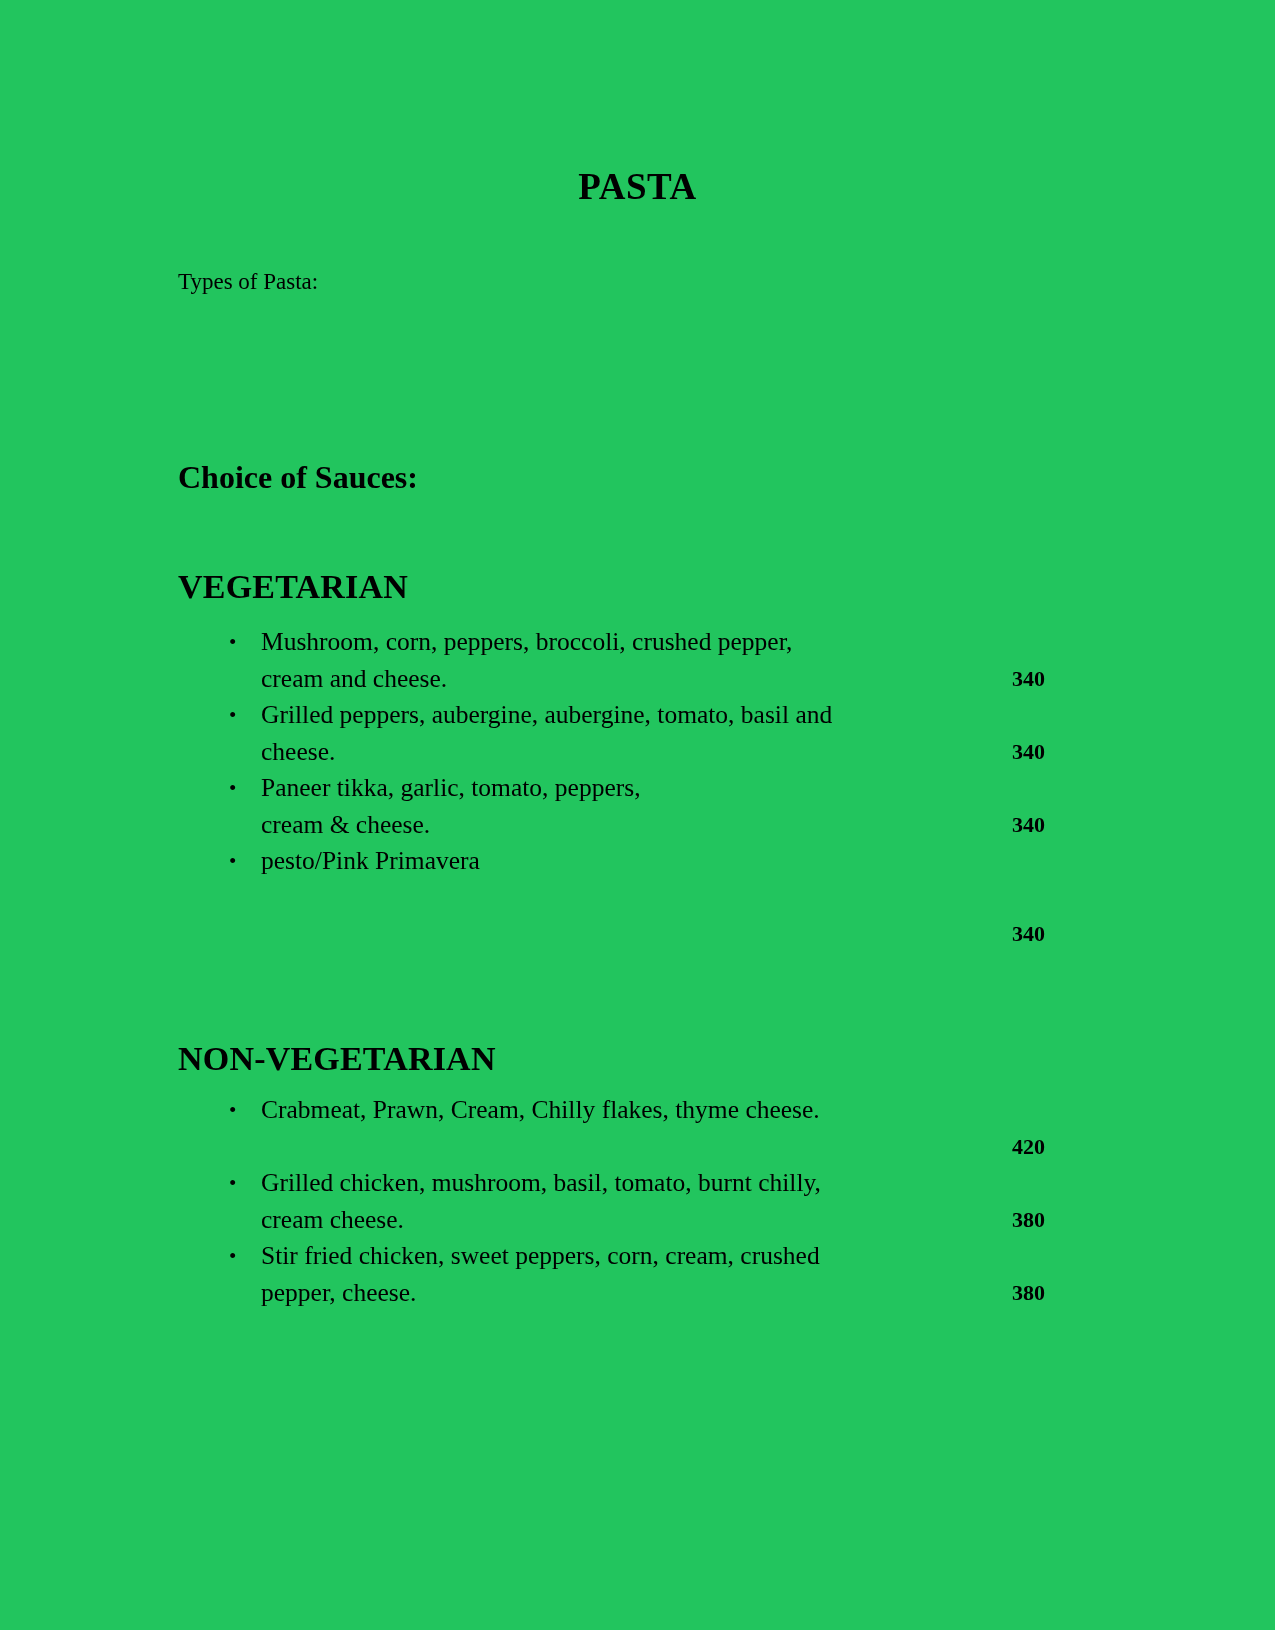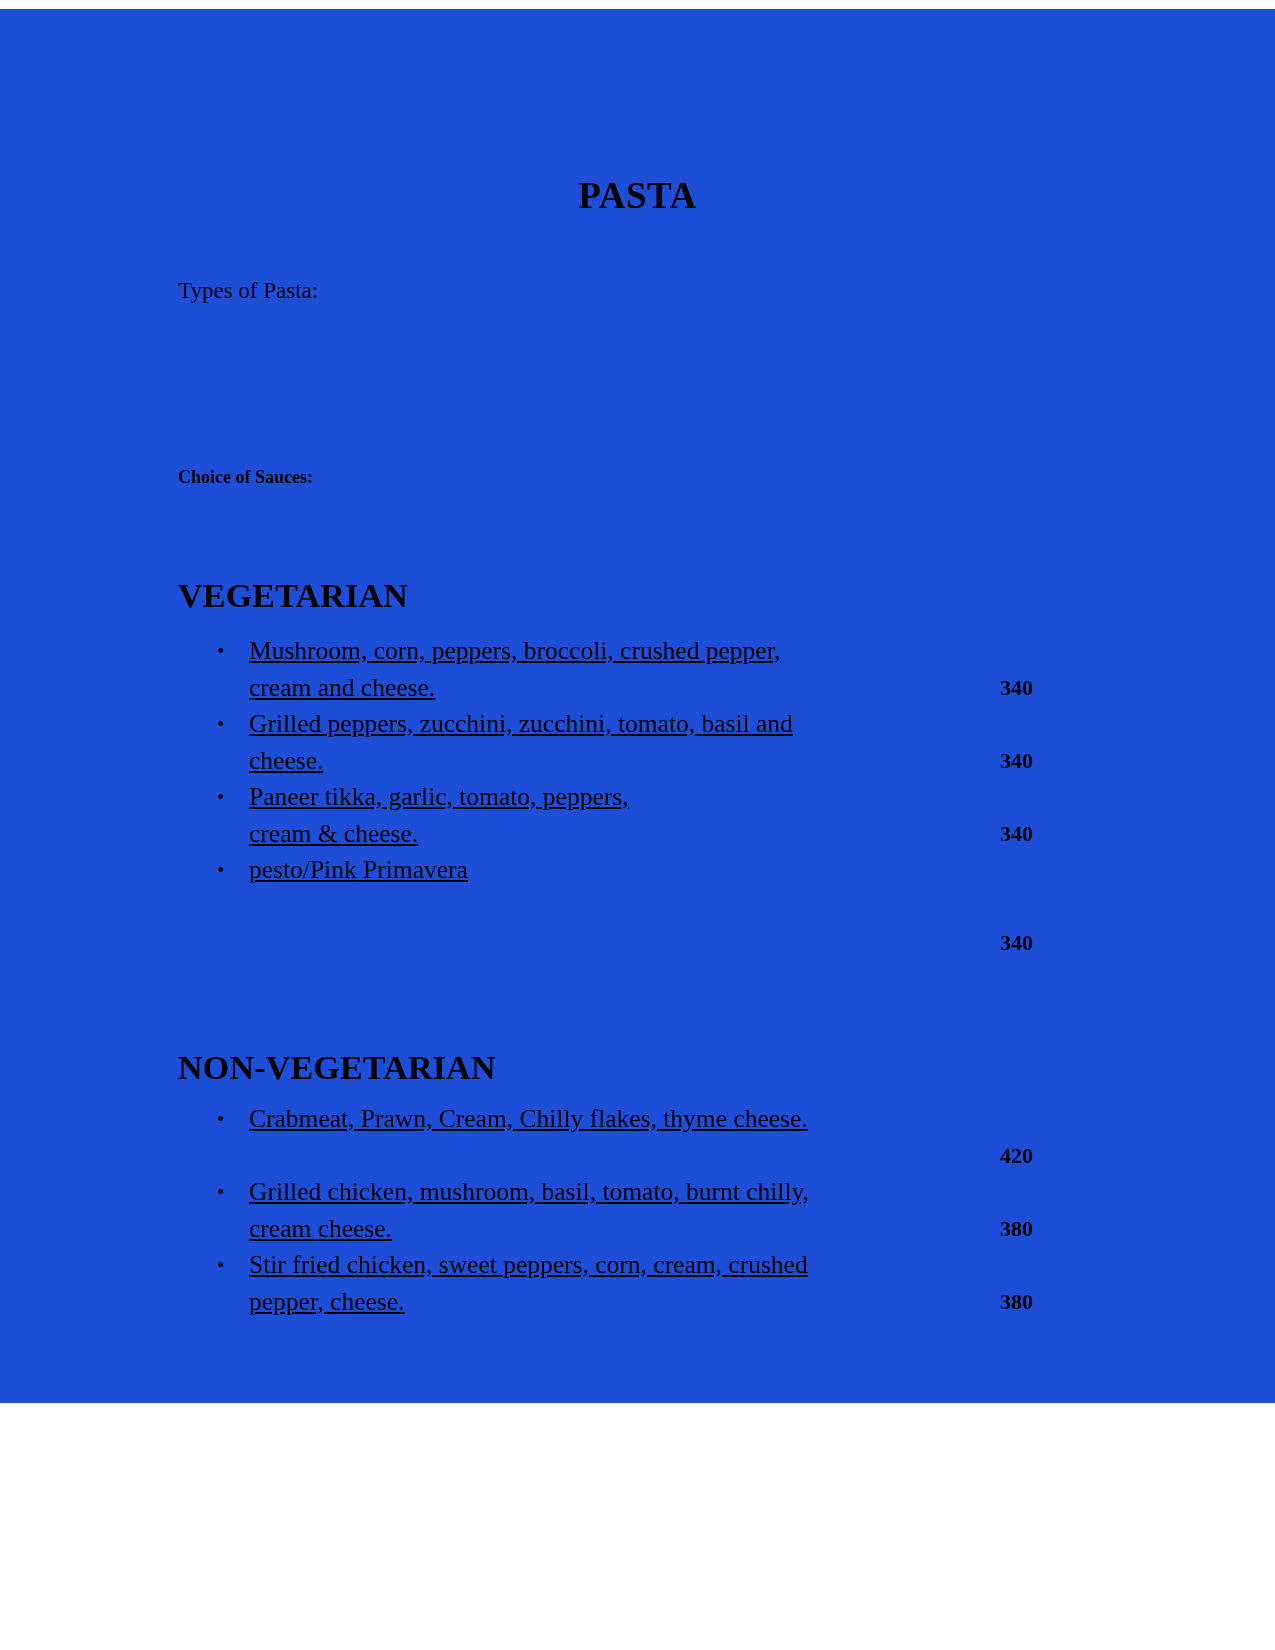--- a/index.html
+++ b/index.html
@@ -3,23 +3,23 @@
 <meta charset="utf-8">
 <style>
   html, body {
     margin: 0;
     padding: 0;
     background: #ffffff;
   }
   .page {
     position: relative;
     width: 1275px;
-    height: 1394px;
-    background: #1d4ed8;
-    margin: 9px auto;
+    height: 1630px;
+    background: #22c55e;
+    margin: 0 auto;
     overflow: hidden;
     font-family: "Liberation Serif", "DejaVu Serif", serif;
     color: #000000;
     -webkit-font-smoothing: antialiased;
   }
 
   
   .doc-title {
     position: absolute;
     top: 143px;
@@ -64,47 +64,46 @@
     top: -1px;
     font-size: 22px;
     font-weight: bold;
   }
 
   
   .sauces-heading {
     position: absolute;
     top: 458px;
     left: 178px;
-    font-size: 18px;
+    font-size: 32px;
     font-weight: bold;
     line-height: 1.2;
   }
 
   
   .section-heading {
     position: absolute;
     left: 178px;
     font-size: 34px;
     font-weight: bold;
     line-height: 1.1;
     letter-spacing: 0.2px;
     text-align: right;
   }
   #veg-heading { top: 540px; }
   #nonveg-heading { top: 1012px; }
 
   
   .menu-list {
     position: absolute;
-    left: 205px;
+    left: 217px;
     width: 828px;
     margin: 0;
     padding: 0;
     list-style: none;
-    text-decoration: underline;
   }
   #veg-list { top: 624px; }
   #nonveg-list { top: 1092px; }
 
   .menu-item {
     position: relative;
     padding-left: 44px;
     font-size: 25.5px;
     line-height: 36.5px;
     margin-bottom: 0;
@@ -157,21 +156,21 @@
   <ul class="menu-list" id="veg-list">
       <li class="menu-item">
         <span class="item-body">
           <span class="desc-line">Mushroom, corn, peppers, broccoli, crushed pepper,</span>
           <span class="desc-line">cream and cheese.</span>
           <span class="price on-line-2">340</span>
         </span>
       </li>
       <li class="menu-item">
         <span class="item-body">
-          <span class="desc-line">Grilled peppers, zucchini, zucchini, tomato, basil and</span>
+          <span class="desc-line">Grilled peppers, aubergine, aubergine, tomato, basil and</span>
           <span class="desc-line">cheese.</span>
           <span class="price on-line-2">340</span>
         </span>
       </li>
       <li class="menu-item">
         <span class="item-body">
           <span class="desc-line">Paneer tikka, garlic, tomato, peppers,</span>
           <span class="desc-line">cream &amp; cheese.</span>
           <span class="price on-line-2">340</span>
         </span>

